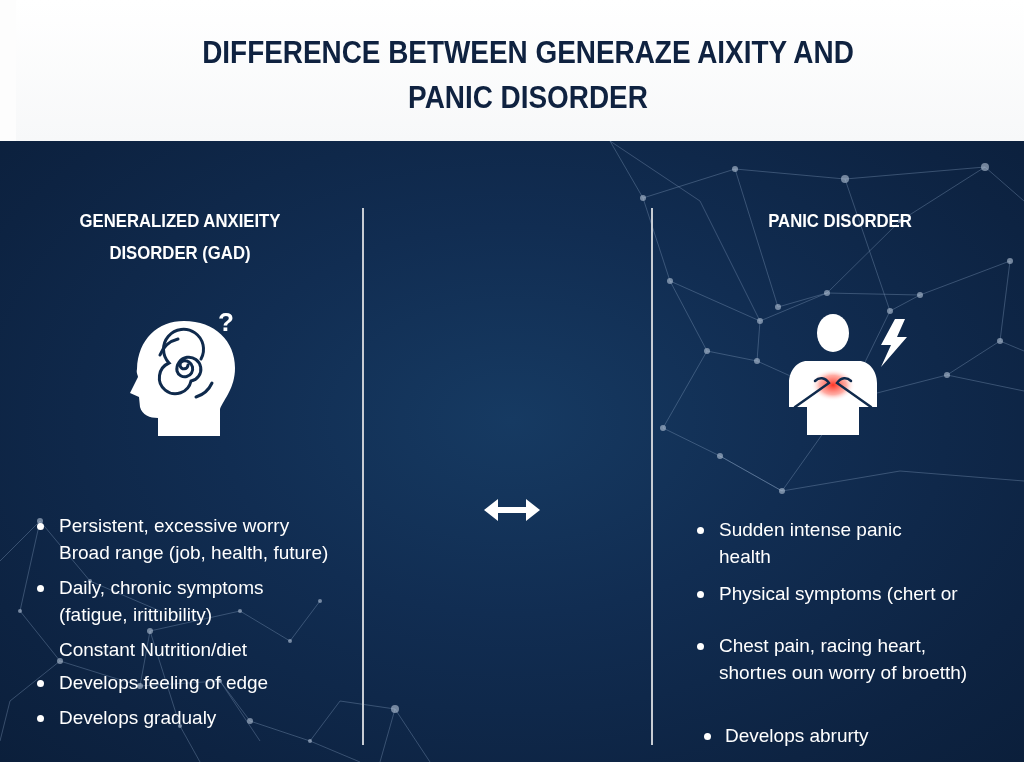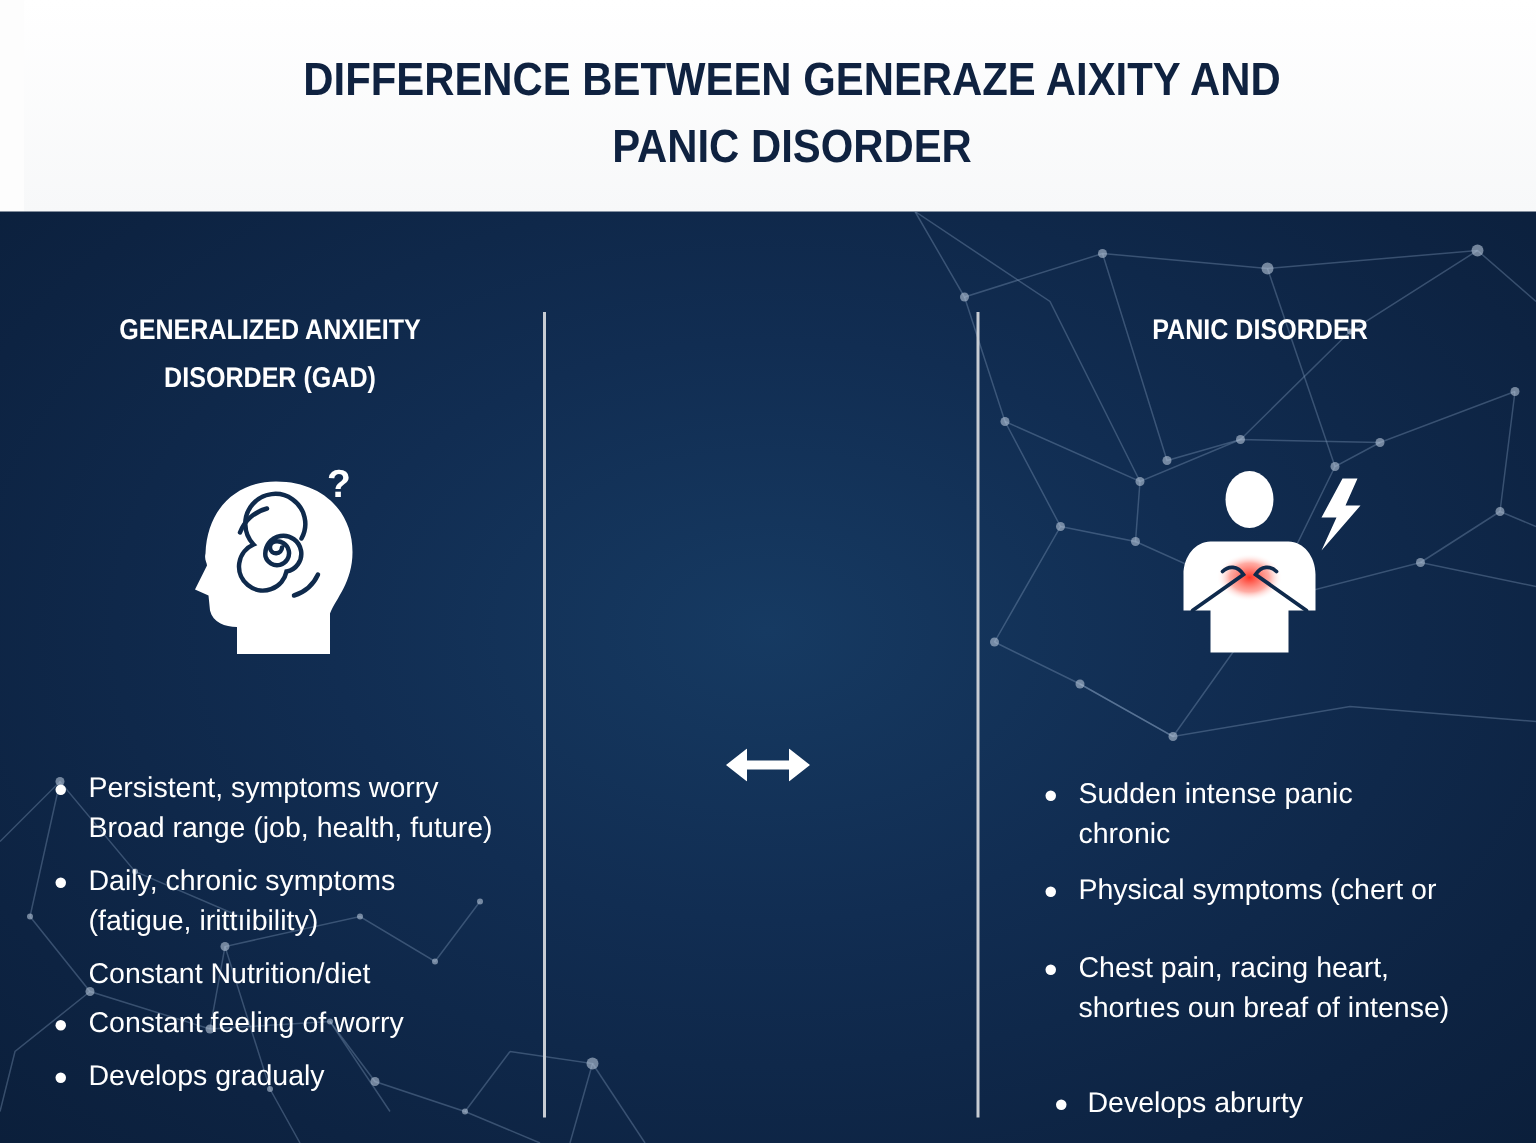--- a/index.html
+++ b/index.html
@@ -130,26 +130,26 @@
       <g fill="none" stroke="#0f2a4c" stroke-width="3" stroke-linecap="round">
         <path d="M68,62 a4,4 0 1 1 -5,-4 a8,8 0 1 1 -6,10 a12,12 0 1 1 14,10 a16,16 0 1 1 -22,-18 a20,20 0 1 1 32,-4"></path>
         <path d="M40,52 a26,26 0 0 1 18,-16"></path>
         <path d="M92,80 a26,26 0 0 1 -16,14"></path>
       </g>
       <text x="98" y="28" fill="#ffffff" font-size="26" font-weight="bold" font-family="Liberation Sans, sans-serif">?</text>
     </svg>
   </div>
 
   <ul class="bullets" style="left:30px; top:371px; width:330px;">
-    <li><span class="dot"></span><span>Persistent, symptoms worry</span></li>
+    <li><span class="dot"></span><span>Persistent, excessive worry</span></li>
     <li style="margin-bottom:8px;"><span>Broad range (job, health, future)</span></li>
     <li><span class="dot"></span><span>Daily, chronic symptoms</span></li>
     <li style="margin-bottom:8px;"><span>(fatigue, irittıibility)</span></li>
     <li style="margin-bottom:6px;"><span>Constant Nutrition/diet</span></li>
-    <li style="margin-bottom:8px;"><span class="dot"></span><span>Constant feeling of worry</span></li>
+    <li style="margin-bottom:8px;"><span class="dot"></span><span>Develops feeling of edge</span></li>
     <li><span class="dot"></span><span>Develops gradualy</span></li>
   </ul>
 
   <div class="arrow">
     <svg width="56" height="22" viewBox="0 0 56 22">
       <polygon points="0,11 14,0 14,8 42,8 42,0 56,11 42,22 42,14 14,14 14,22" fill="#ffffff"></polygon>
     </svg>
   </div>
 
   <div class="col-heading" style="left:745px; top:64px; width:190px;">
@@ -171,19 +171,19 @@
       <g fill="none" stroke="#0f2a4c" stroke-width="2.5" stroke-linecap="round">
         <path d="M10,96 L44,72 C40,66 34,66 30,70"></path>
         <path d="M86,96 L52,72 C56,66 62,66 66,70"></path>
       </g>
       <polygon points="110,8 96,34 106,34 96,56 122,26 112,26 120,8" fill="#ffffff"></polygon>
     </svg>
   </div>
 
   <ul class="bullets" style="left:690px; top:375px; width:320px;">
     <li><span class="dot"></span><span>Sudden intense panic</span></li>
-    <li style="margin-bottom:10px;"><span>chronic</span></li>
+    <li style="margin-bottom:10px;"><span>health</span></li>
     <li style="margin-bottom:25px;"><span class="dot"></span><span>Physical symptoms (chert or</span></li>
     <li><span class="dot"></span><span>Chest pain, racing heart,</span></li>
-    <li style="margin-bottom:36px;"><span>shortıes oun breaf of intense)</span></li>
+    <li style="margin-bottom:36px;"><span>shortıes oun worry of broetth)</span></li>
     <li style="padding-left:35px;"><span class="dot" style="left:14px;"></span><span>Develops abrurty</span></li>
   </ul>
 </div>
 
 </body></html>

